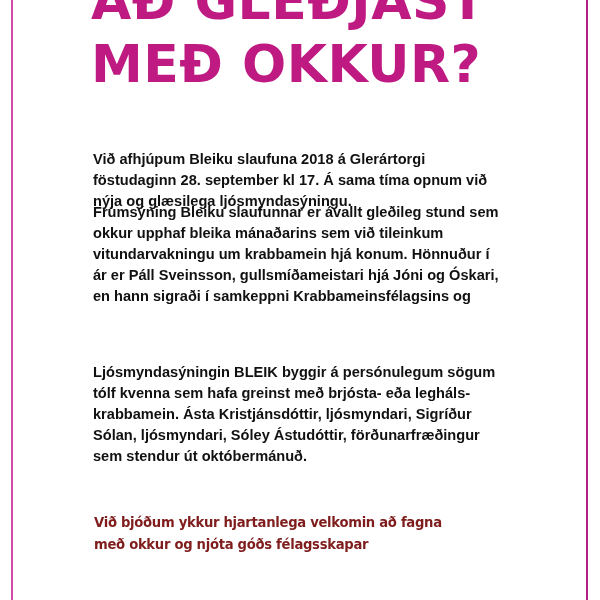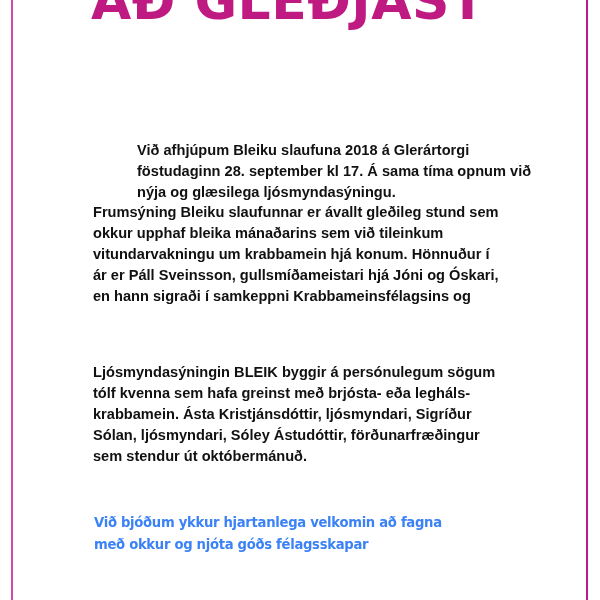--- a/index.html
+++ b/index.html
@@ -51,46 +51,47 @@
     left: 93px;
     width: 440px;
     margin: 0;
     font-family: "Liberation Sans", sans-serif;
     font-weight: bold;
     font-size: 14.6px;
     line-height: 21px;
     color: #111111;
   }
   .body-text span.line { display: block; white-space: nowrap; }
-  #p1 { top: 140px; margin-left: 44px; }
+  #p1 { top: 149px; }
   #p2 { top: 202px; }
   #p3 { top: 362px; }
   .invite {
     position: absolute;
     left: 94px;
     top: 512px;
     margin: 0;
     font-family: "DejaVu Sans", sans-serif;
     font-weight: bold;
     font-size: 13.2px;
     line-height: 22px;
     letter-spacing: -0.3px;
-    color: #3b82f6;
+    color: #7f1d1d;
   }
   .invite span.line { display: block; white-space: nowrap; }
 </style>
 </head>
 <body>
 
 <div class="page">
   <div class="frame-left"></div>
   <div class="frame-right"></div>
 
   <h1 class="heading">
     <span>AÐ GLEÐJAST</span>
+    <span>MEÐ OKKUR?</span>
   </h1>
 
   <p class="body-text" id="p1">
     <span class="line">Við afhjúpum Bleiku slaufuna 2018 á Glerártorgi</span>
     <span class="line">föstudaginn 28. september kl 17. Á sama tíma opnum við</span>
     <span class="line">nýja og glæsilega ljósmyndasýningu.</span>
   </p>
 
   <p class="body-text" id="p2">
     <span class="line">Frumsýning Bleiku slaufunnar er ávallt gleðileg stund sem</span>

